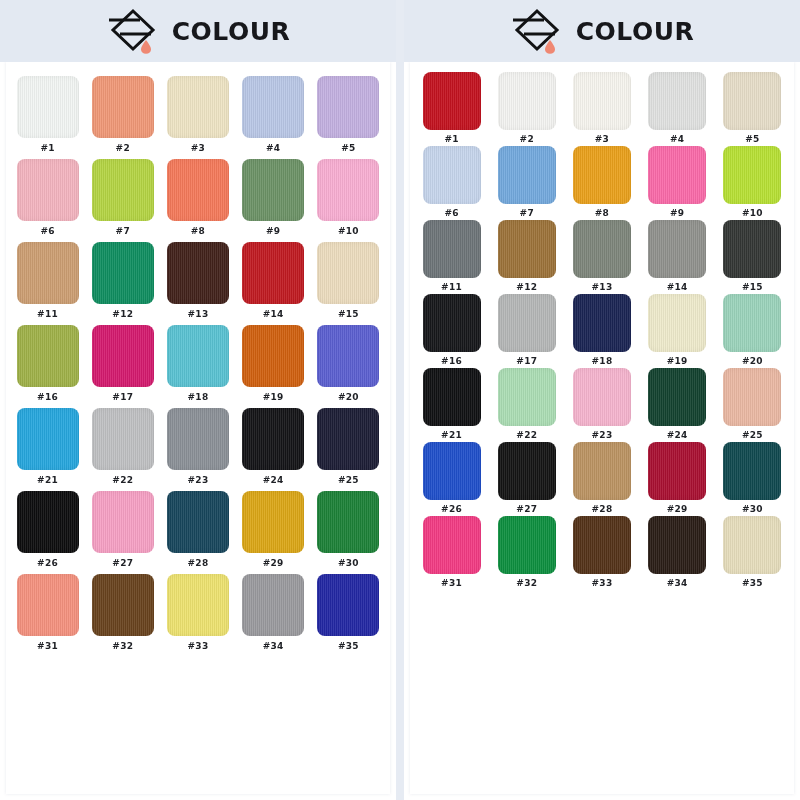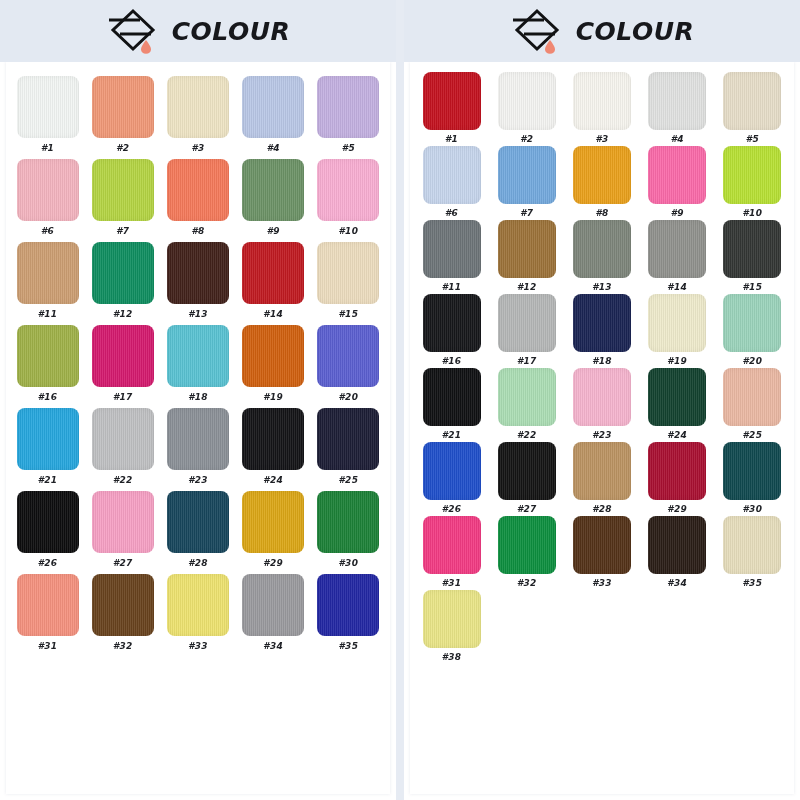--- a/index.html
+++ b/index.html
@@ -11,21 +11,20 @@
     height: 800px;
     background: #ffffff;
     font-family: "Liberation Sans", sans-serif;
     overflow: hidden;
   }
   .board {
     width: 800px;
     height: 800px;
     display: flex;
     background: #e8edf4;
-    font-style: italic;
   }
   .panel {
     width: 396px;
     height: 800px;
     background: #ffffff;
     display: flex;
     flex-direction: column;
     position: relative;
   }
   .panel-divider {
@@ -460,23 +459,19 @@
             <div class="swatch-cell">
               <div class="swatch-chip" style="background-color: rgb(42, 29, 22);"></div>
               <div class="swatch-label">#34</div>
             </div>
             <div class="swatch-cell">
               <div class="swatch-chip" style="background-color: rgb(230, 221, 188);"></div>
               <div class="swatch-label">#35</div>
             </div>
           </div>
           <div class="swatch-row">
-            <div class="swatch-cell">
-              <div class="swatch-chip" style="background-color: rgb(233, 229, 135);"></div>
-              <div class="swatch-label">#38</div>
-            </div>
             <div class="swatch-cell"></div>
           </div>
         </div>
     </div>
   </div>
 
 </div>
 
 </body></html>

